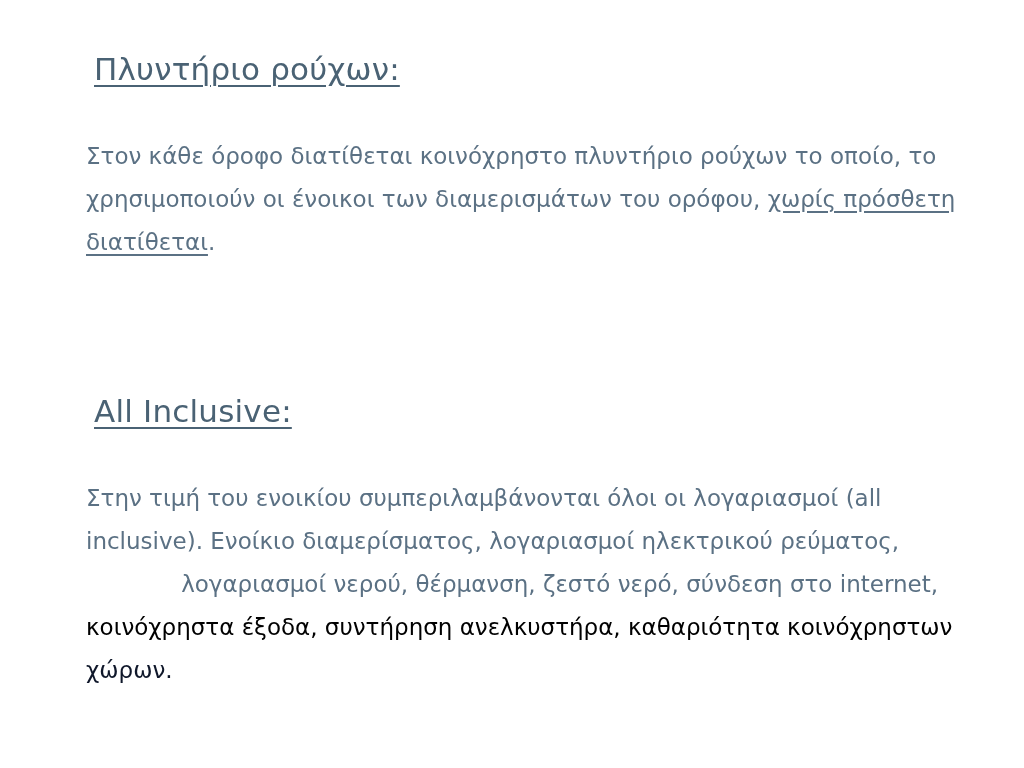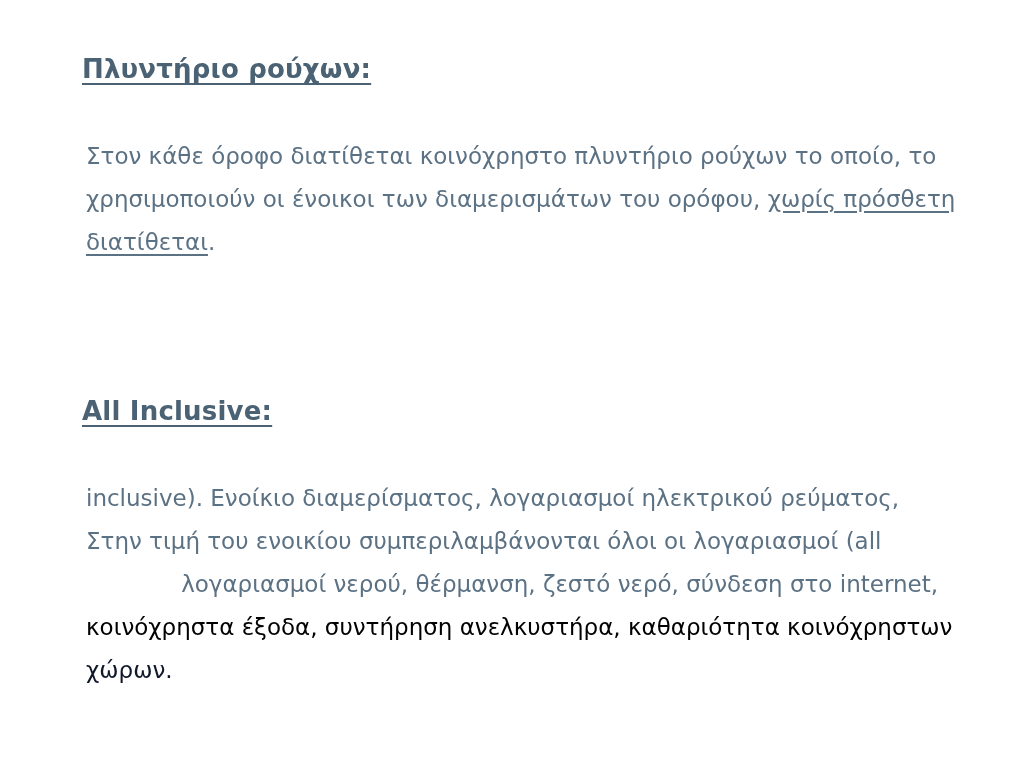--- a/index.html
+++ b/index.html
@@ -16,28 +16,28 @@
   .page {
     box-sizing: border-box;
     width: 1024px;
     height: 768px;
     padding: 52px 70px 0 78px;
     background: #ffffff;
   }
   .section { margin: 0; }
   .section + .section { margin-top: 130px; }
   .heading {
-    font-size: 26px;
-    font-weight: bold;
+    font-size: 31px;
+    font-weight: normal;
     letter-spacing: 0.2px;
     text-decoration: underline;
     text-underline-offset: 5px;
     text-decoration-thickness: 2px;
     line-height: 34px;
-    margin: 0 0 49px 4px;
+    margin: 0 0 49px 16px;
   }
   .para {
     max-width: 852px;
     margin: 8px;
   }
   .line {
     font-size: 23px;
     line-height: 43px;
     white-space: nowrap;
   }
@@ -55,21 +55,21 @@
         <div class="heading" style="color: rgb(74, 98, 116);">Πλυντήριο ρούχων:</div>
         <div class="para">
           <div class="line" style="color: rgb(91, 113, 132);"><span class="seg">Στον κάθε όροφο διατίθεται κοινόχρηστο πλυντήριο ρούχων το οποίο, το</span></div>
           <div class="line" style="color: rgb(91, 113, 132);"><span class="seg">χρησιμοποιούν οι ένοικοι των διαμερισμάτων του ορόφου, </span><span class="seg-u">χωρίς πρόσθετη</span></div>
           <div class="line" style="color: rgb(91, 113, 132);"><span class="seg-u">διατίθεται</span><span class="seg">.</span></div>
         </div>
       </div>
       <div class="section">
         <div class="heading" style="color: rgb(74, 98, 116);">All Inclusive:</div>
         <div class="para">
+          <div class="line" style="color: rgb(91, 113, 132);"><span class="seg">Στην τιμή του ενοικίου συμπεριλαμβάνονται όλοι οι λογαριασμοί (all</span></div>
           <div class="line" style="color: rgb(91, 113, 132);"><span class="seg">inclusive). Ενοίκιο διαμερίσματος, λογαριασμοί ηλεκτρικού ρεύματος,</span></div>
-          <div class="line" style="color: rgb(91, 113, 132);"><span class="seg">Στην τιμή του ενοικίου συμπεριλαμβάνονται όλοι οι λογαριασμοί (all</span></div>
           <div class="line" style="color: rgb(91, 113, 132); text-align: right;"><span class="seg">λογαριασμοί νερού, θέρμανση, ζεστό νερό, σύνδεση στο internet,</span></div>
           <div class="line" style="color: #000000;"><span class="seg">κοινόχρηστα έξοδα, συντήρηση ανελκυστήρα, καθαριότητα κοινόχρηστων</span></div>
           <div class="line" style="color: #0f172a;"><span class="seg">χώρων.</span></div>
         </div>
       </div>
     </div>
 </div>
 
 </body></html>

